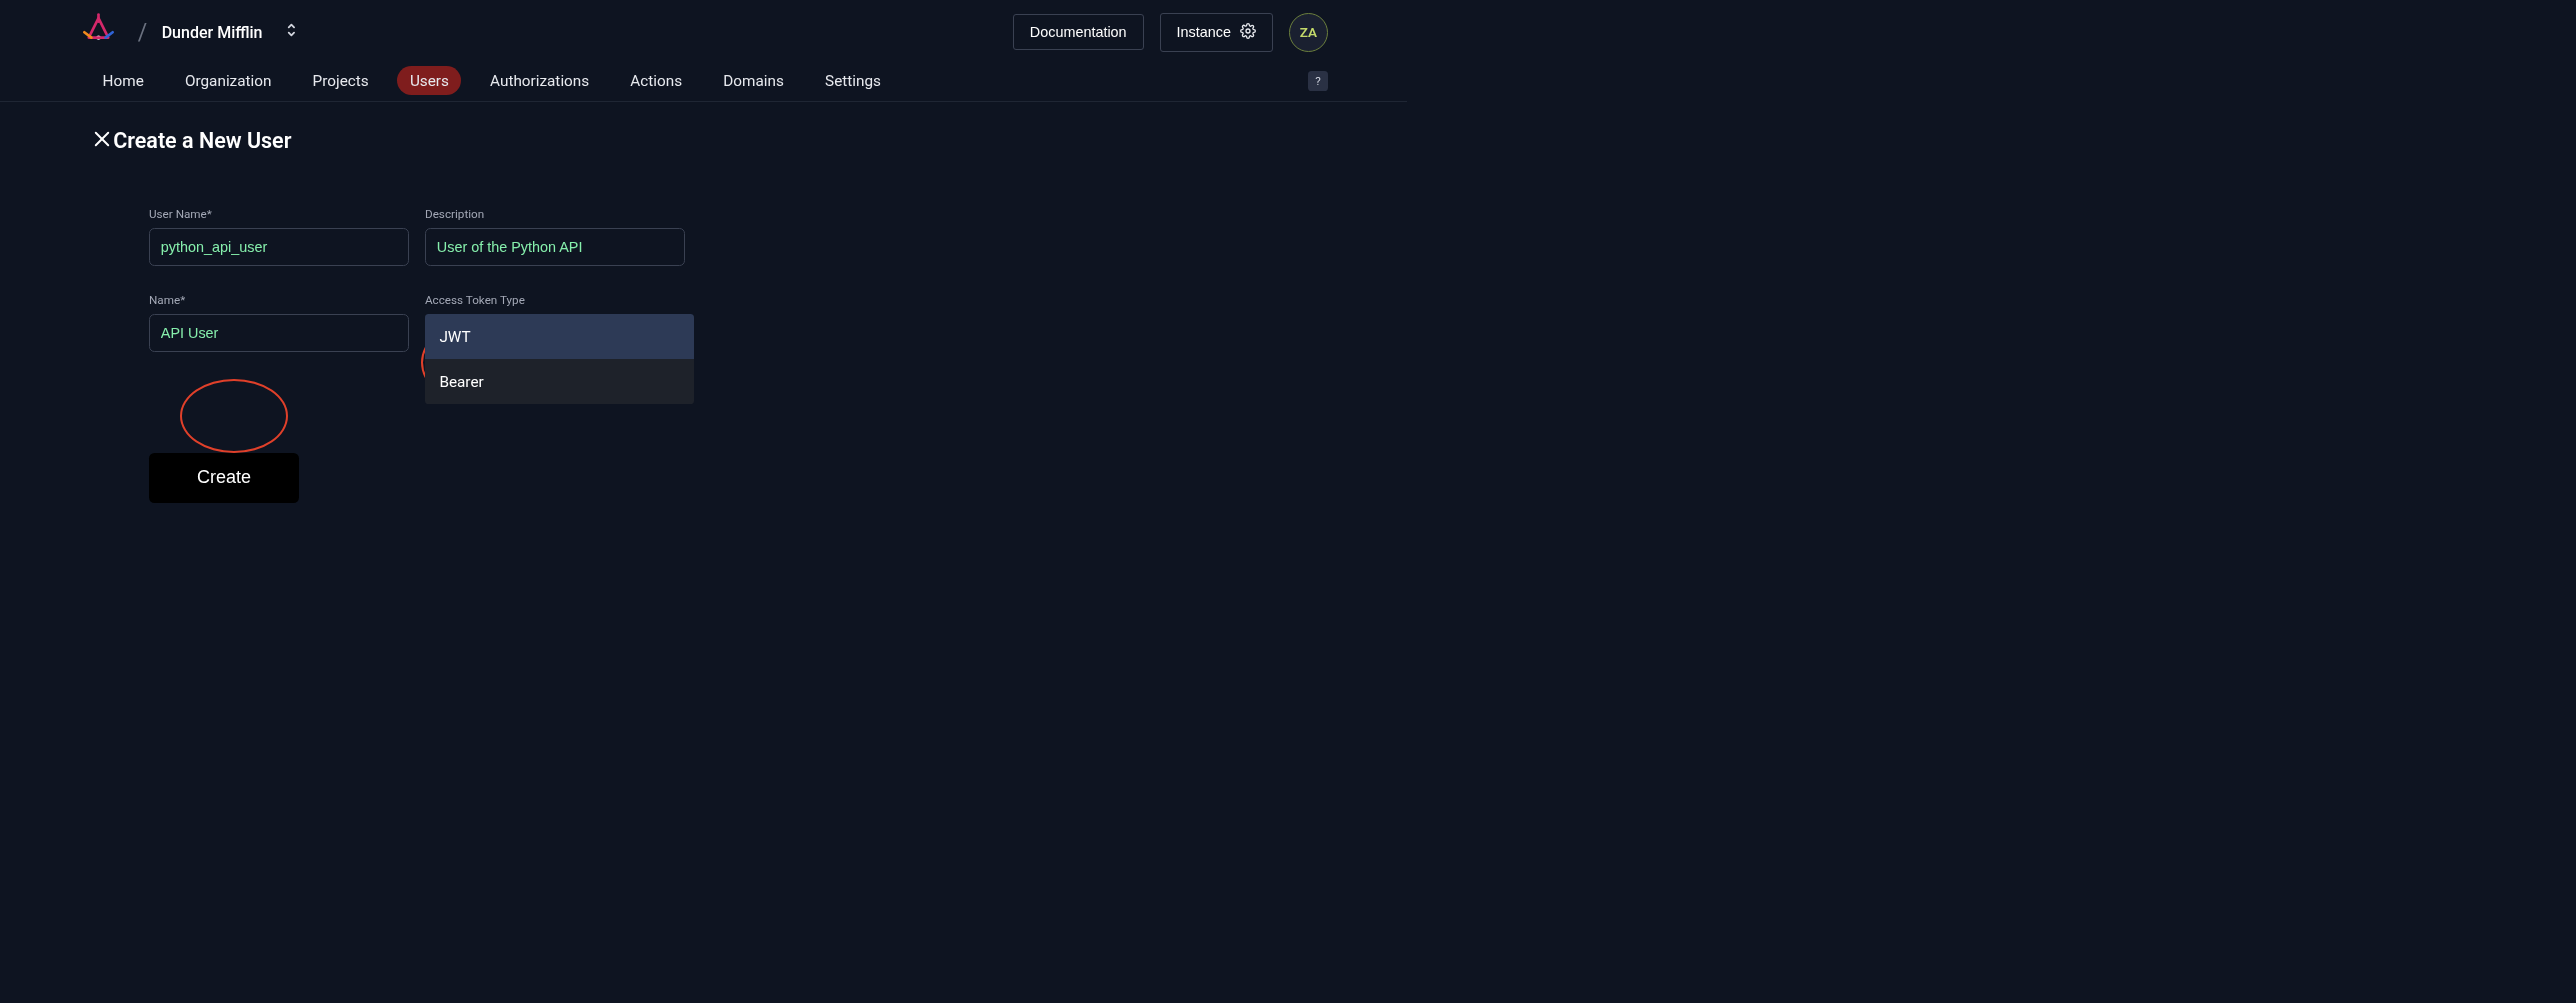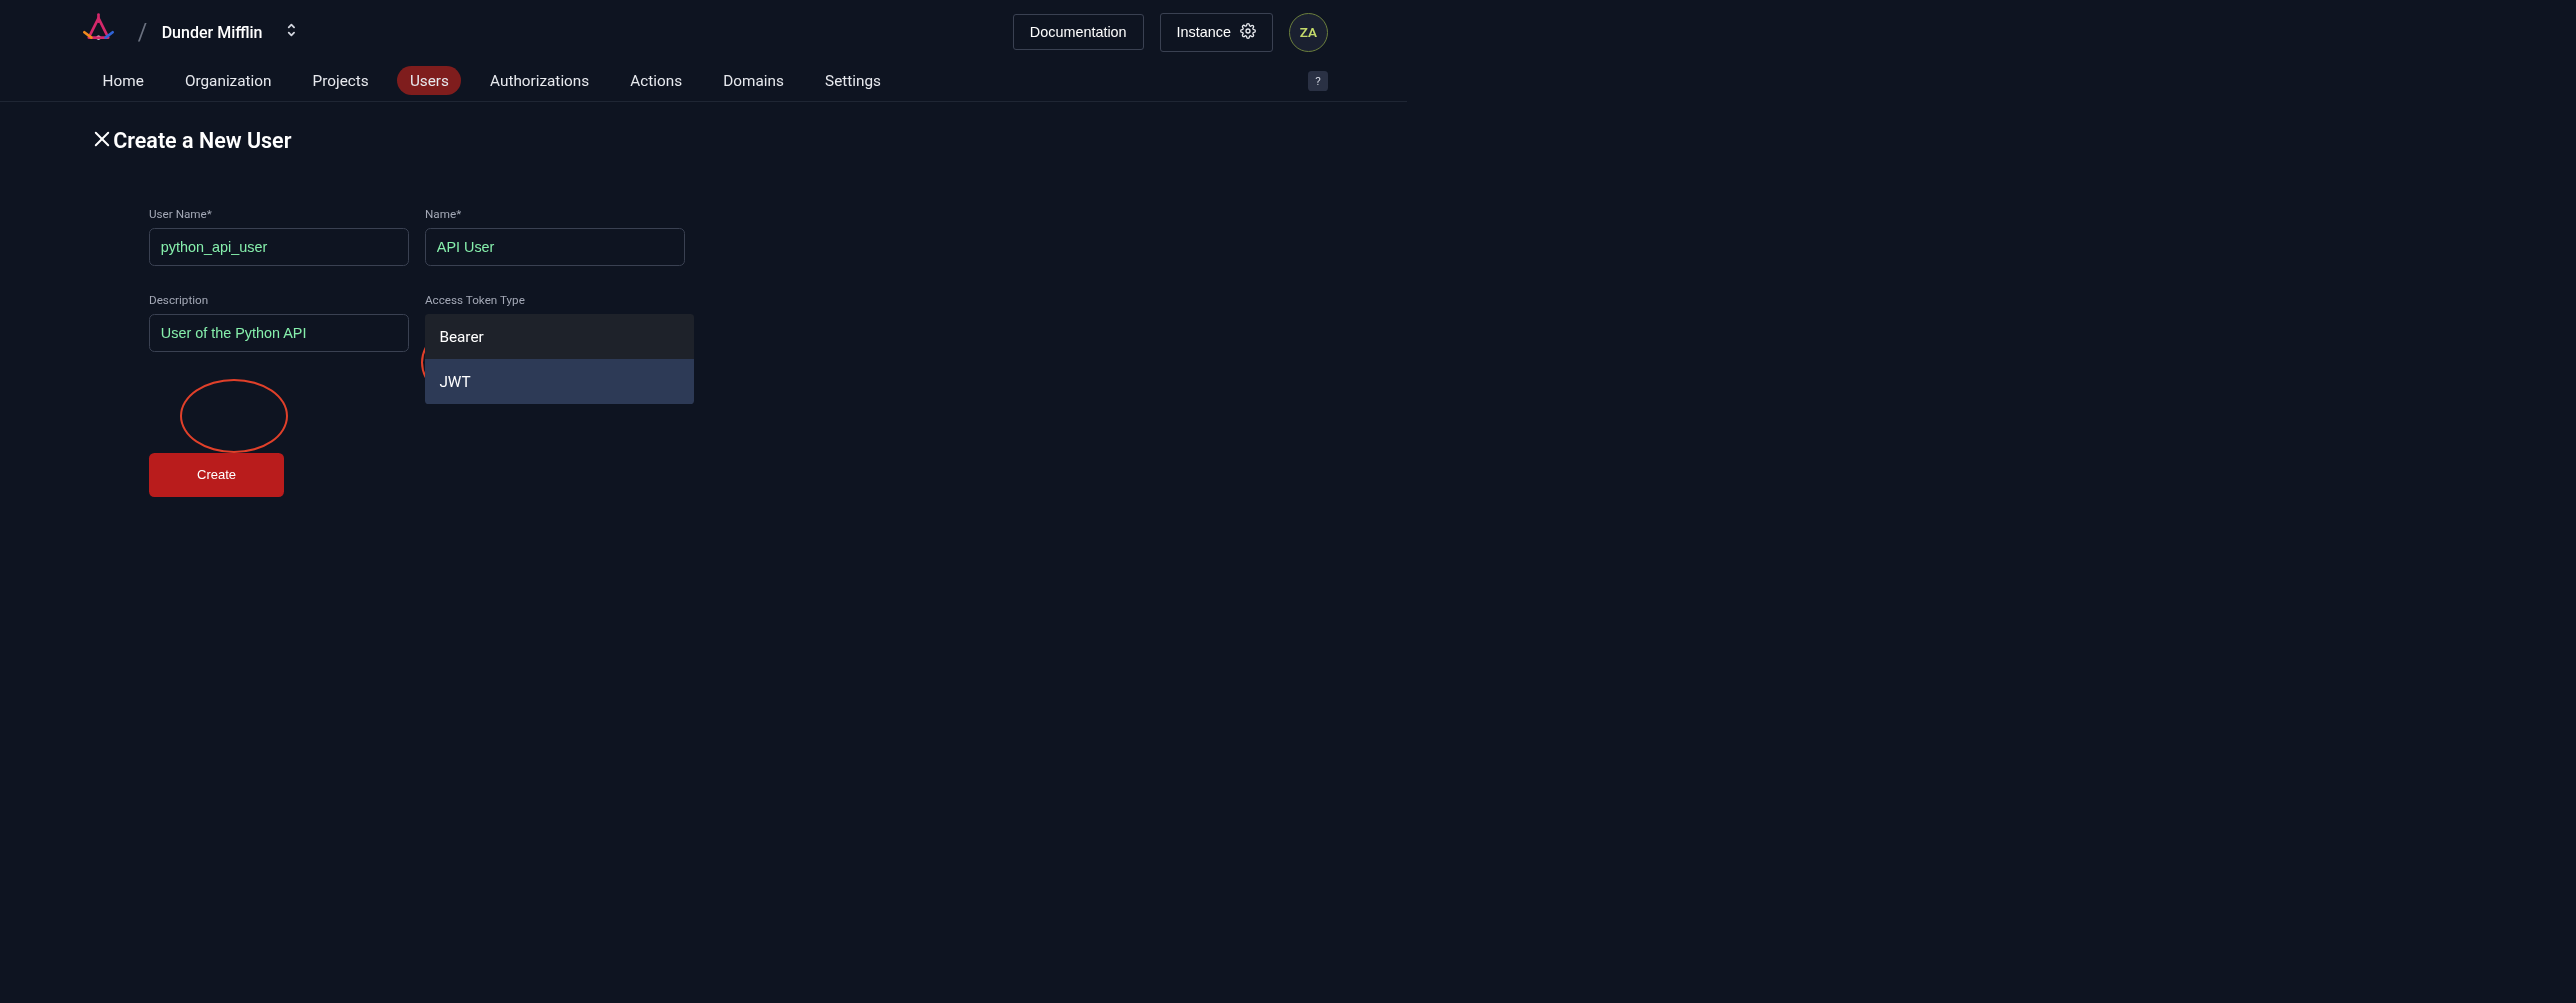--- a/index.html
+++ b/index.html
@@ -154,26 +154,26 @@
   .dropdown-item {
     padding: 13.5px 14.4px;
     font-size: 15.3px;
     cursor: pointer;
   }
   .dropdown-item.normal { background: #1e222a; }
   .dropdown-item.selected { background: #2d3a56; }
 
   .create-btn {
     display: inline-block;
-    background: #b91c1c;
+    background: #000000;
     color: #fff;
     border: none;
     border-radius: 5.4px;
     padding: 14.4px 48px;
-    font-size: 13px;
+    font-size: 18px;
     cursor: pointer;
     margin-top: 1.8px;
   }
   .create-row { grid-column: 1 / 2; margin-top: 20px; position: relative; }
 
   
   .anno-circle {
     position: absolute;
     border: 2.7px solid #e0402a;
     border-radius: 50%;
@@ -262,34 +262,34 @@
 
     <div class="anno-circle anno-jwt"></div>
     <div class="anno-circle anno-create"></div>
 
     <div class="field">
       <div class="label">User Name*</div>
       <input class="input" value="python_api_user" style="">
     </div>
 
     <div class="field">
+      <div class="label">Description</div>
+      <input class="input" value="User of the Python API" style="">
+    </div>
+
+    <div class="field">
       <div class="label">Name*</div>
       <input class="input" value="API User" style="">
-    </div>
-
-    <div class="field">
-      <div class="label">Description</div>
-      <input class="input" value="User of the Python API" style="">
     </div>
 
     <div class="field dropdown">
       <div class="label">Access Token Type</div>
       <div class="dropdown-list" id="token-type-list">
+          <div class="dropdown-item selected">JWT</div>
           <div class="dropdown-item normal">Bearer</div>
-          <div class="dropdown-item selected">JWT</div>
         </div>
     </div>
 
     <div class="create-row">
       <button class="create-btn">
         <span>Create</span>
       </button>
     </div>
   </div>
 </div>

